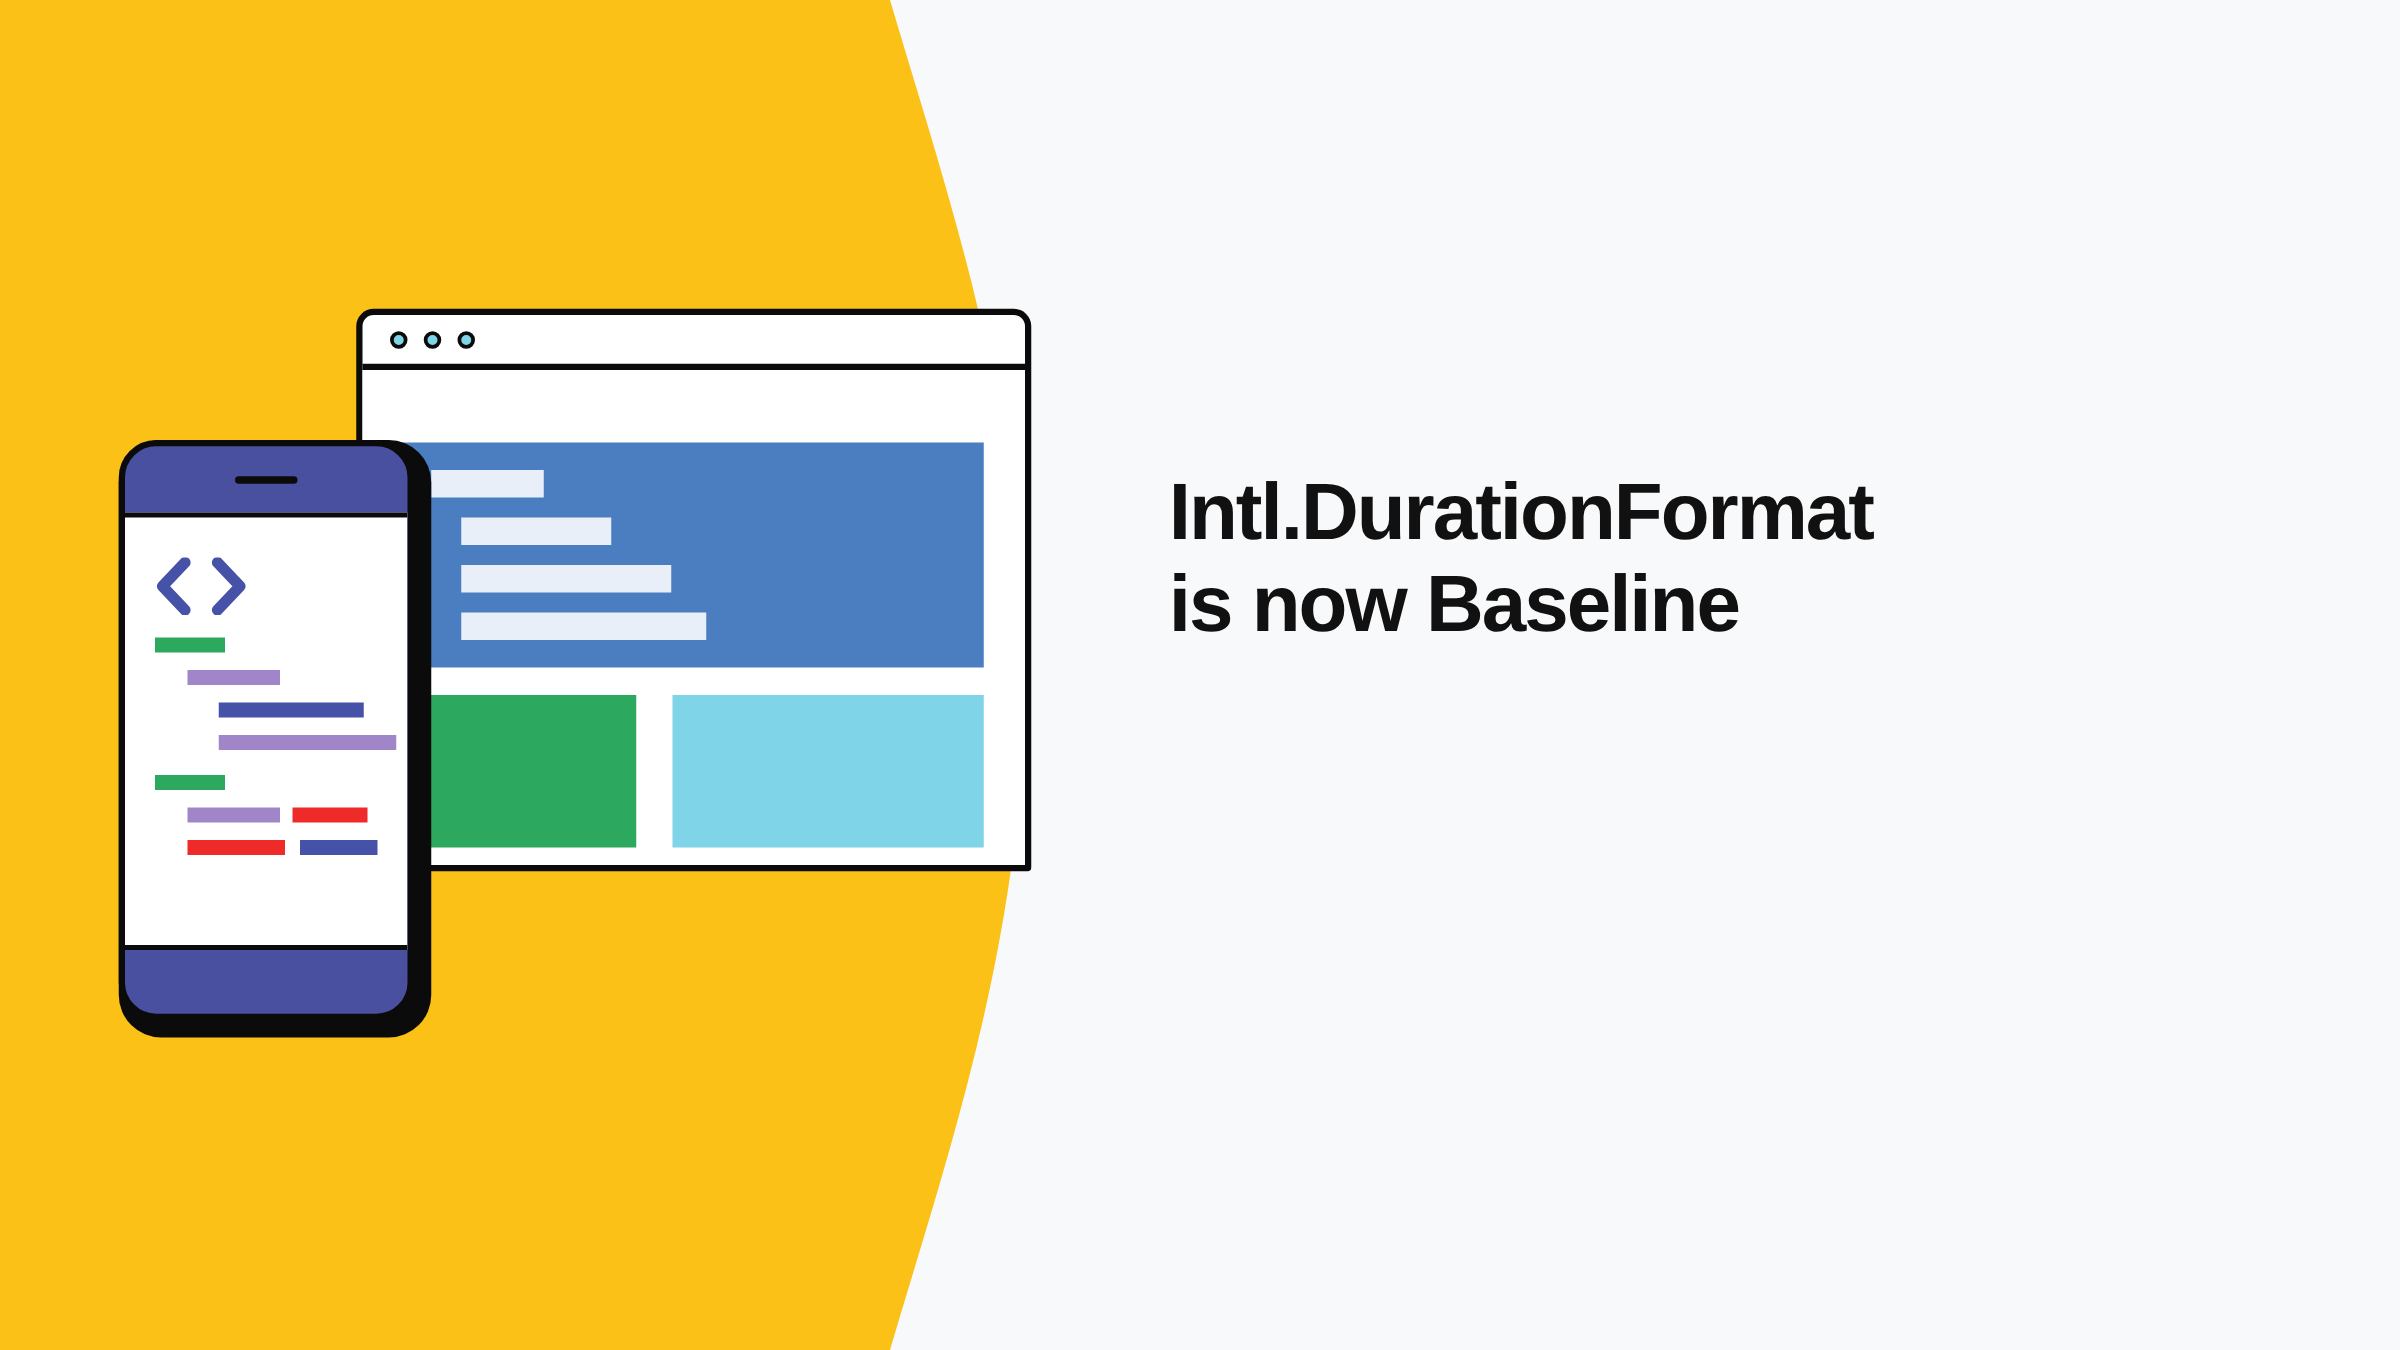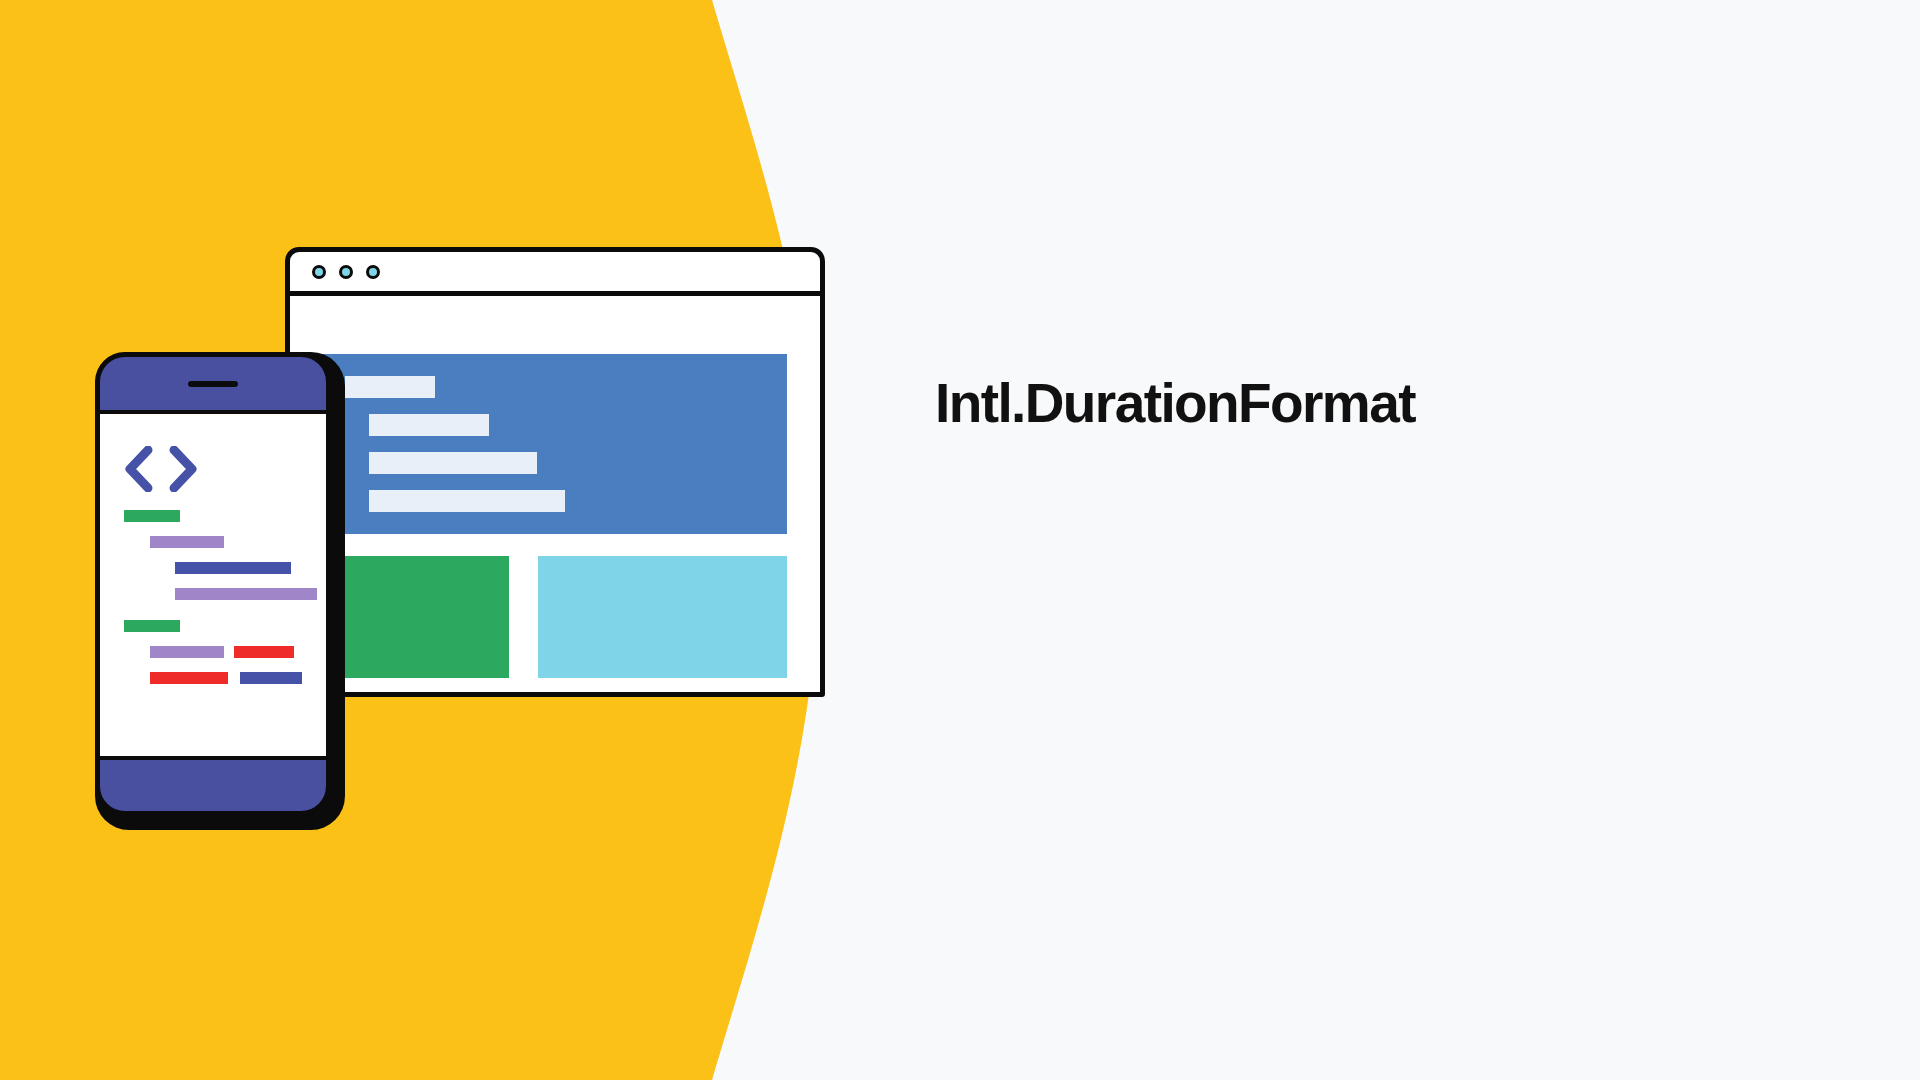--- a/index.html
+++ b/index.html
@@ -159,21 +159,21 @@
 
   
   .headline {
     position: absolute;
     left: 935px;
     top: 372px;
     width: 900px;
     color: #111111;
     font-family: "Liberation Sans", sans-serif;
     font-weight: bold;
-    font-size: 55px;
+    font-size: 64px;
     line-height: 1.16;
     letter-spacing: -1.6px;
   }
   .headline .hl-row { display: block; white-space: nowrap; }
 </style>
 </head>
 <body>
 
 <div class="stage">
 
@@ -227,15 +227,16 @@
         <span class="code-line" style="left:134px; top:232px; width:60px;  background:#EE2B28;"></span>
         <span class="code-line" style="left:50px;  top:258px; width:78px;  background:#EE2B28;"></span>
         <span class="code-line" style="left:140px; top:258px; width:62px;  background:#4651A8;"></span>
 
       </div>
     </div>
   </div>
 
   <div class="headline">
     <span class="hl-row">Intl.DurationFormat</span>
+    <span class="hl-row">is now Baseline</span>
   </div>
 
 </div>
 
 </body></html>

